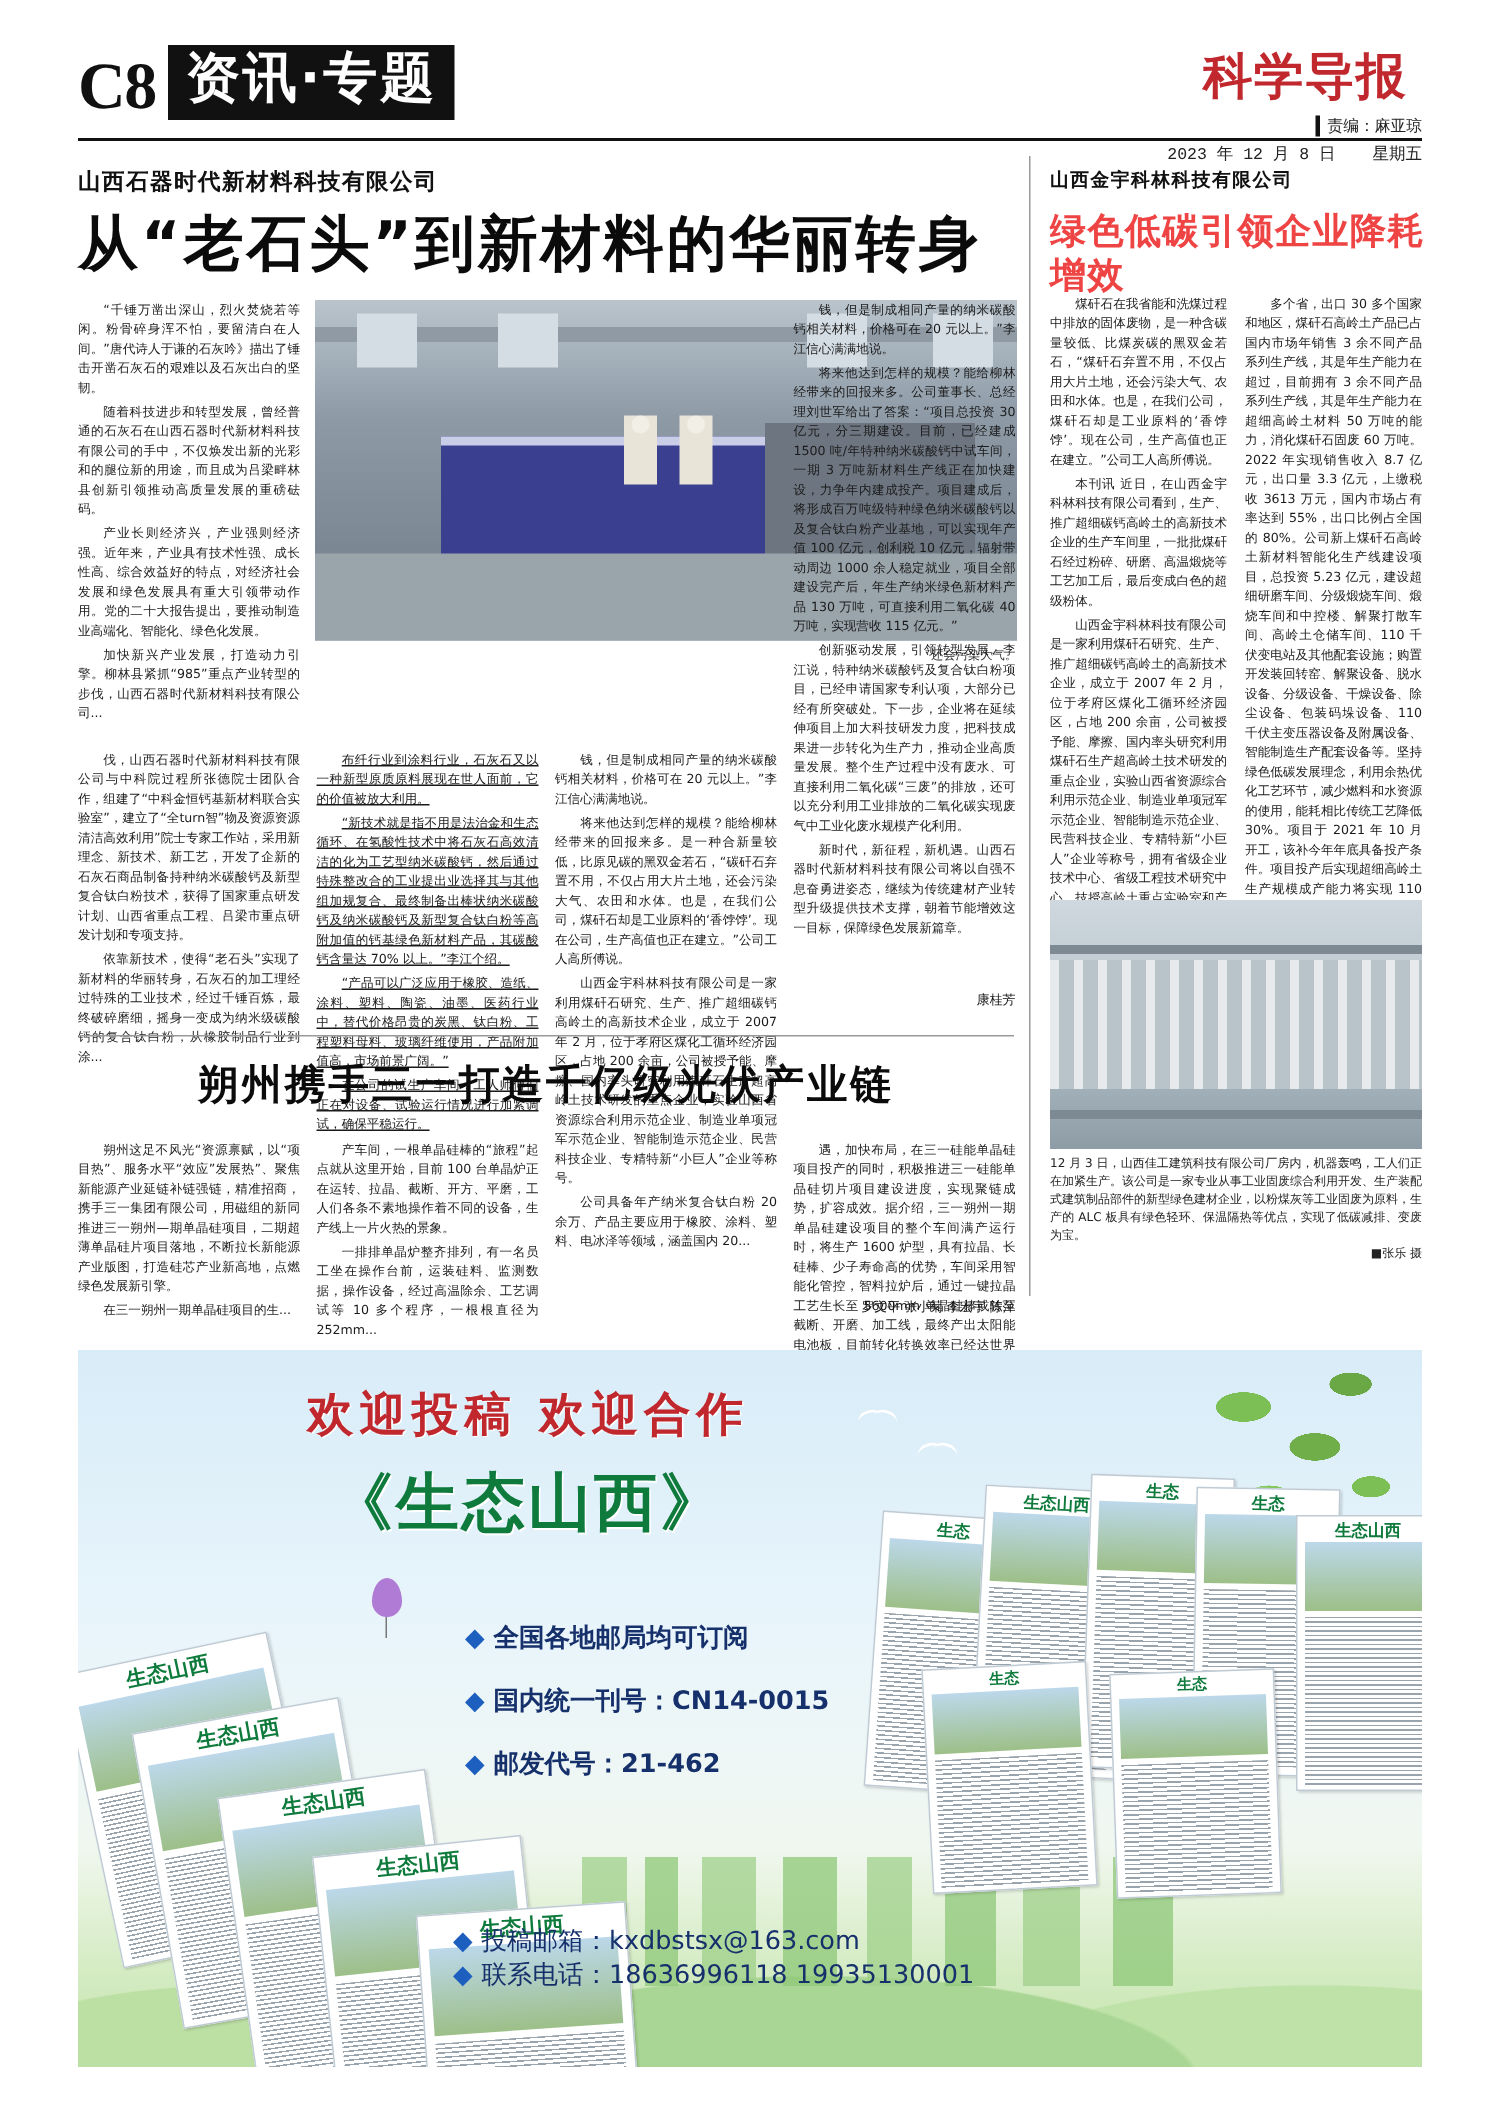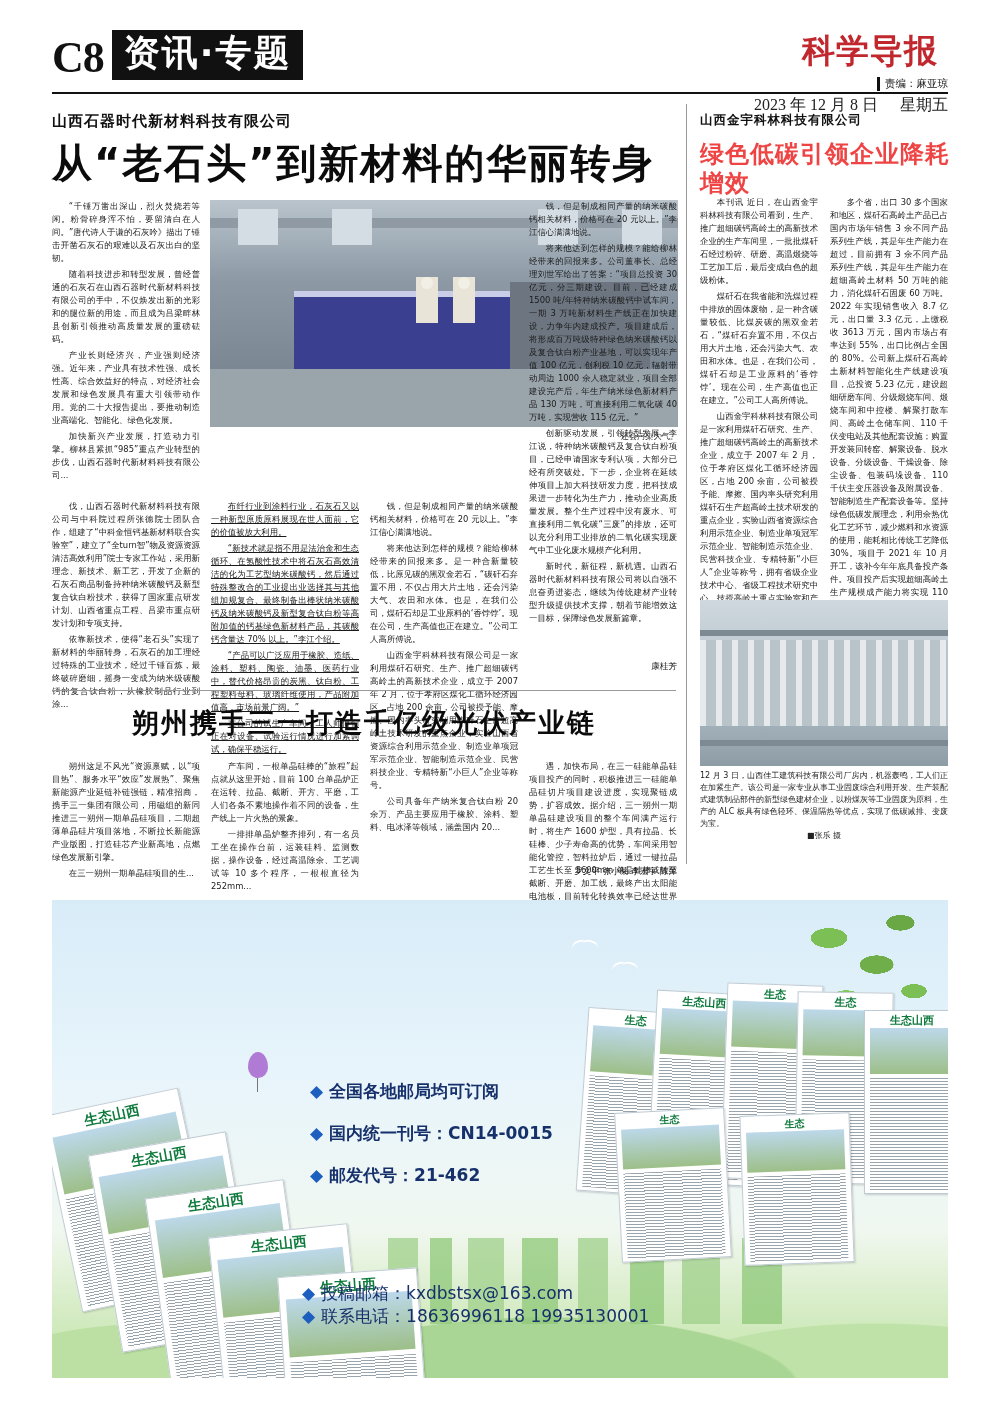--- a/index.html
+++ b/index.html
@@ -24,21 +24,21 @@
     padding:4px 12px 8px 12px; line-height:1.05;
   }
   .mh-right { position:absolute; right:0; top:0; text-align:right; }
   .paper-title {
     font-family:"DejaVu Serif", serif; font-weight:bold; font-size:33px;
     color:#c0282e; letter-spacing:1px; line-height:1;
     padding:4px 10px; display:inline-block;
   }
   .mh-meta { margin-top:6px; font-size:10.5px; color:#222; font-family:"DejaVu Sans", sans-serif; }
   .mh-meta .ed { display:inline-block; border-left:3px solid #111; padding-left:5px; }
-  .mh-dateline { margin-top:4px; font-size:16px; font-family:Liberation Serif, serif; color:#222;text-align:right; }
+  .mh-dateline { margin-top:4px; font-size:11px; font-family:Liberation Mono, monospace; color:#222;text-align:right; }
   .mh-dateline span { margin-left:18px; }
   .mh-rule { position:absolute; left:0; right:0; top:62px; border-top:2px solid #111; }
 
   
   .lead-company {
     position:absolute; left:52px; top:112px; font-size:15px; font-weight:bold;
     font-family:"DejaVu Sans", sans-serif; color:#111; letter-spacing:1px;
   }
   .lead-head {
     position:absolute; left:52px; top:140px; width:620px;
@@ -102,21 +102,21 @@
   .rphoto {
     width:248px; height:166px;
     background:linear-gradient(180deg,#cfd8de 0%,#aebcc6 60%,#8e9ca6 100%);
     position:relative; overflow:hidden;
   }
   .rphoto .rack { position:absolute; left:0; right:0; top:24%; height:52%;
     background:repeating-linear-gradient(90deg,#e6eaed 0 6px,#b9c3ca 6px 16px); }
   .rphoto .bar { position:absolute; left:0; right:0; height:6px; background:#7d8a94; }
   .rphoto-cap { font-size:8px; line-height:1.5; margin-top:4px; text-align:justify;
     font-family:"DejaVu Sans", sans-serif; color:#222; }
-  .rphoto-cap .sig { display:block; text-align:center; }
+  .rphoto-cap .sig { display:block; text-align:right; }
 
   
   .hr-mid { position:absolute; left:52px; top:690px; width:624px; border-top:1px solid #999; }
   .mid-head {
     position:absolute; left:52px; top:705px; width:624px; text-align:center;
     font-family:"DejaVu Sans", sans-serif; font-weight:bold; font-size:27px;
     letter-spacing:2px; color:#0b0b0b;
   }
   #mcol1 { left:52px; top:760px; width:148px; }
   #mcol2 { left:211px; top:760px; width:148px; }
@@ -279,22 +279,22 @@
       <p>将来他达到怎样的规模？能给柳林经带来的回报来多。公司董事长、总经理刘世军给出了答案：“项目总投资 30 亿元，分三期建设。目前，已经建成 1500 吨/年特种纳米碳酸钙中试车间，一期 3 万吨新材料生产线正在加快建设，力争年内建成投产。项目建成后，将形成百万吨级特种绿色纳米碳酸钙以及复合钛白粉产业基地，可以实现年产值 100 亿元，创利税 10 亿元，辐射带动周边 1000 余人稳定就业，项目全部建设完产后，年生产纳米绿色新材料产品 130 万吨，可直接利用二氧化碳 40 万吨，实现营收 115 亿元。”</p>
       <p>创新驱动发展，引领转型发展。李江说，特种纳米碳酸钙及复合钛白粉项目，已经申请国家专利认项，大部分已经有所突破处。下一步，企业将在延续伸项目上加大科技研发力度，把科技成果进一步转化为生产力，推动企业高质量发展。整个生产过程中没有废水、可直接利用二氧化碳“三废”的排放，还可以充分利用工业排放的二氧化碳实现废气中工业化废水规模产化利用。</p>
       <p>新时代，新征程，新机遇。山西石器时代新材料科技有限公司将以自强不息奋勇进姿态，继续为传统建材产业转型升级提供技术支撑，朝着节能增效这一目标，保障绿色发展新篇章。</p>
     </div>
   <div style="position:absolute;left:529px;top:655px;width:148px;" class="byline">康桂芳</div>
 
   <div class="rdiv"></div>
   <div class="r-company">山西金宇科林科技有限公司</div>
   <div class="r-head">绿色低碳引领企业降耗增效</div>
   <div class="col" id="rcol1">
+      <p>煤矸石在我省能和洗煤过程中排放的固体废物，是一种含碳量较低、比煤炭碳的黑双金若石，“煤矸石弃置不用，不仅占用大片土地，还会污染大气、农田和水体。也是，在我们公司，煤矸石却是工业原料的‘香饽饽’。现在公司，生产高值也正在建立。”公司工人高所傅说。</p>
       <p>本刊讯 近日，在山西金宇科林科技有限公司看到，生产、推广超细碳钙高岭土的高新技术企业的生产车间里，一批批煤矸石经过粉碎、研磨、高温煅烧等工艺加工后，最后变成白色的超级粉体。</p>
-      <p>煤矸石在我省能和洗煤过程中排放的固体废物，是一种含碳量较低、比煤炭碳的黑双金若石，“煤矸石弃置不用，不仅占用大片土地，还会污染大气、农田和水体。也是，在我们公司，煤矸石却是工业原料的‘香饽饽’。现在公司，生产高值也正在建立。”公司工人高所傅说。</p>
       <p>山西金宇科林科技有限公司是一家利用煤矸石研究、生产、推广超细碳钙高岭土的高新技术企业，成立于 2007 年 2 月，位于孝府区煤化工循环经济园区，占地 200 余亩，公司被授予能、摩擦、国内率头研究利用煤矸石生产超高岭土技术研发的重点企业，实验山西省资源综合利用示范企业、制造业单项冠军示范企业、智能制造示范企业、民营科技企业、专精特新“小巨人”企业等称号，拥有省级企业技术中心、省级工程技术研究中心、技授高岭土重点实验室和产学研新型研发机构 4 个创新平台，取得了国家高新技术进步奖、忻州市和准化突出贡献奖、科技创新优秀企业等荣誉。</p>
     </div>
   <div class="col" id="rcol2">
       <p>多个省，出口 30 多个国家和地区，煤矸石高岭土产品已占国内市场年销售 3 余不同产品系列生产线，其是年生产能力在超过，目前拥有 3 余不同产品系列生产线，其是年生产能力在超细高岭土材料 50 万吨的能力，消化煤矸石固废 60 万吨。2022 年实现销售收入 8.7 亿元，出口量 3.3 亿元，上缴税收 3613 万元，国内市场占有率达到 55%，出口比例占全国的 80%。公司新上煤矸石高岭土新材料智能化生产线建设项目，总投资 5.23 亿元，建设超细研磨车间、分级煅烧车间、煅烧车间和中控楼、解聚打散车间、高岭土仓储车间、110 千伏变电站及其他配套设施；购置开发装回转窑、解聚设备、脱水设备、分级设备、干燥设备、除尘设备、包装码垛设备、110 千伏主变压器设备及附属设备、智能制造生产配套设备等。坚持绿色低碳发展理念，利用余热优化工艺环节，减少燃料和水资源的使用，能耗相比传统工艺降低 30%。项目于 2021 年 10 月开工，该补今年年底具备投产条件。项目投产后实现超细高岭土生产规模成产能力将实现 110 万吨，销售收入可达 20 亿元，成为全国极微高岭土行业的最大生产基地。</p>
       <p>从公司引能生产线项目上建工程已基本完工，该主设备安装阶段，项目投产后产能将翻番，加大了对煤矸石的固废处理量，市场份额将进一步提升。”山西金宇科林科技有限公司副总经理于海高说道。</p>
       <p>（李涛）</p>
     </div>
 
   <div class="rphoto-wrap">
     <div class="rphoto">
@@ -391,20 +391,24 @@
         <div class="mimg" style="height:40px; margin:0 5px;"></div>
         <div class="mtxt" style="height:86px; margin:4px 5px;"></div>
       </div>
       <div class="mini" style="left:690px; top:214px; width:110px; height:150px; transform:rotate(-2deg);">
         <div class="mhead" style="font-size:10px; margin:4px 0 2px;">生态</div>
         <div class="mimg" style="height:40px; margin:0 5px;"></div>
         <div class="mtxt" style="height:86px; margin:4px 5px;"></div>
       </div>
     </div>
 
+    <div class="ad-banner">
+      <div class="ad-welcome">欢迎投稿 欢迎合作</div>
+      <div class="ad-title">《生态山西》</div>
+    </div>
 
     <div class="ad-line" id="adl1">
       <span class="dot">◆</span><span>全国各地邮局均可订阅</span>
     </div>
     <div class="ad-line" id="adl2">
       <span class="dot">◆</span><span>国内统一刊号：CN14-0015</span>
     </div>
     <div class="ad-line" id="adl3">
       <span class="dot">◆</span><span>邮发代号：21-462</span>
     </div>

